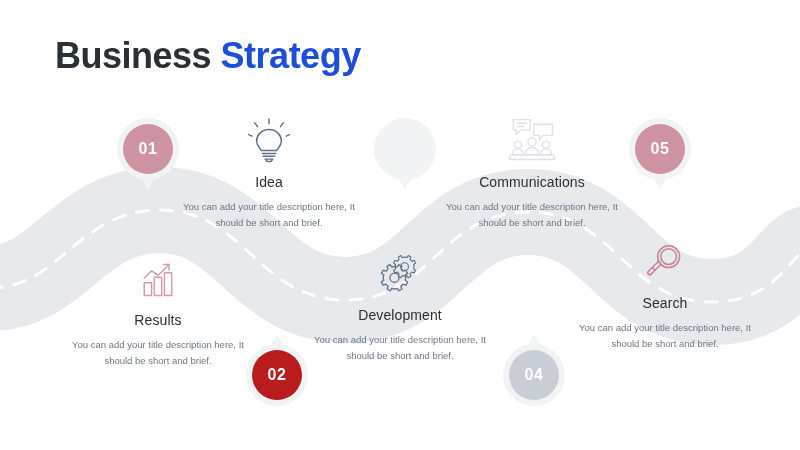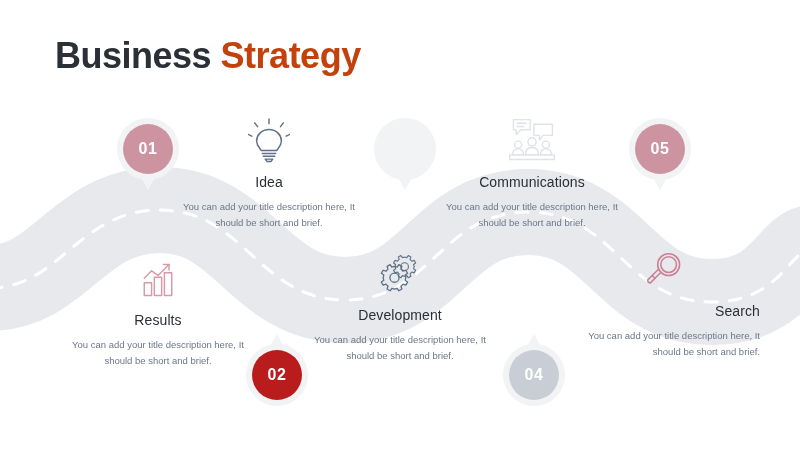--- a/index.html
+++ b/index.html
@@ -16,21 +16,21 @@
   .title-wrap {
     position:absolute;
     left:55px; top:38px;
     font-size:36px;
     font-weight:bold;
     letter-spacing:-0.5px;
     line-height:1;
     white-space:nowrap;
   }
   .t-dark { color:#2b2f36; }
-  .t-pink { color:#c2410c; }
+  .t-pink { color:#1d4ed8; }
 
   
   .road-layer { position:absolute; left:0; top:0; width:800px; height:450px; pointer-events:none; }
 
   
   .pin {
     position:absolute;
     width:62px; height:62px;
   }
   .pin .halo {
@@ -197,21 +197,21 @@
         <path d="M7 41 C7 36.5 9.5 34.5 13 34.5 C16.5 34.5 19 36.5 19 41 Z"></path>
         <circle cx="43" cy="30" r="3.8"></circle>
         <path d="M37 41 C37 36.5 39.5 34.5 43 34.5 C46.5 34.5 49 36.5 49 41 Z"></path>
         <path d="M4 41 H52 V46 H4 Z"></path>
       </svg>
     </div>
     <h3>Communications</h3>
     <p>You can add your title description here, It should be short and brief.</p>
   </div>
 
-  <div class="block" style="left:570px; top:241px;text-align:right;">
+  <div class="block" style="left:570px; top:233px;">
     <div class="icon">
       <svg width="42" height="44" viewBox="0 0 46 48" fill="none" stroke="#cc7f93" stroke-width="1.7" stroke-linecap="round" stroke-linejoin="round">
         <circle cx="27" cy="17" r="12"></circle>
         <circle cx="27" cy="17" r="8.6"></circle>
         <path d="M18.6 25.4 L12 32 L9 29 L15.6 22.4"></path>
         <path d="M12 32 L7 37 A3.2 3.2 0 0 1 4 34 L9 29"></path>
       </svg>
     </div>
     <h3>Search</h3>
     <p>You can add your title description here, It should be short and brief.</p>

